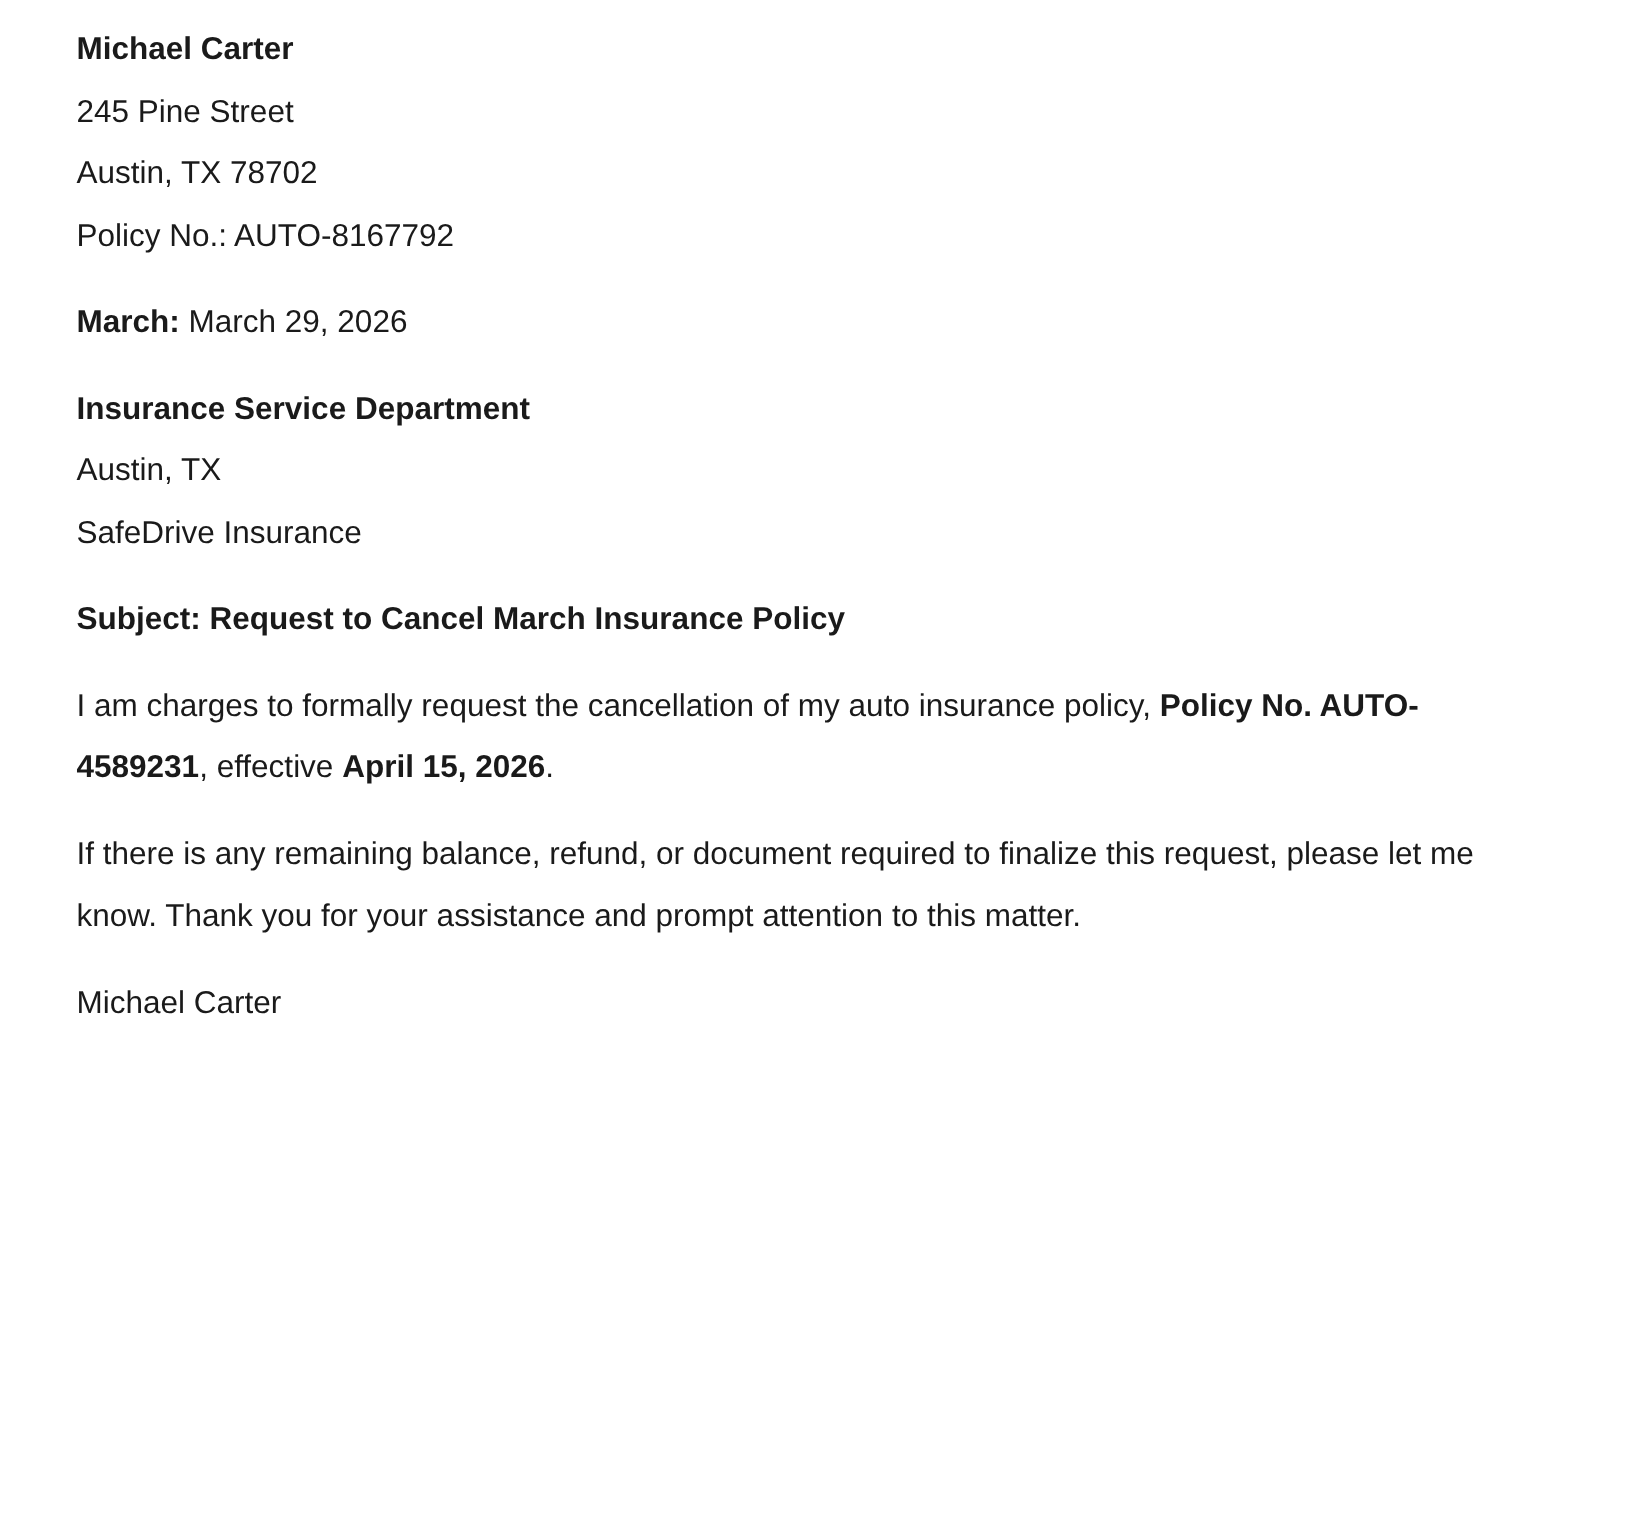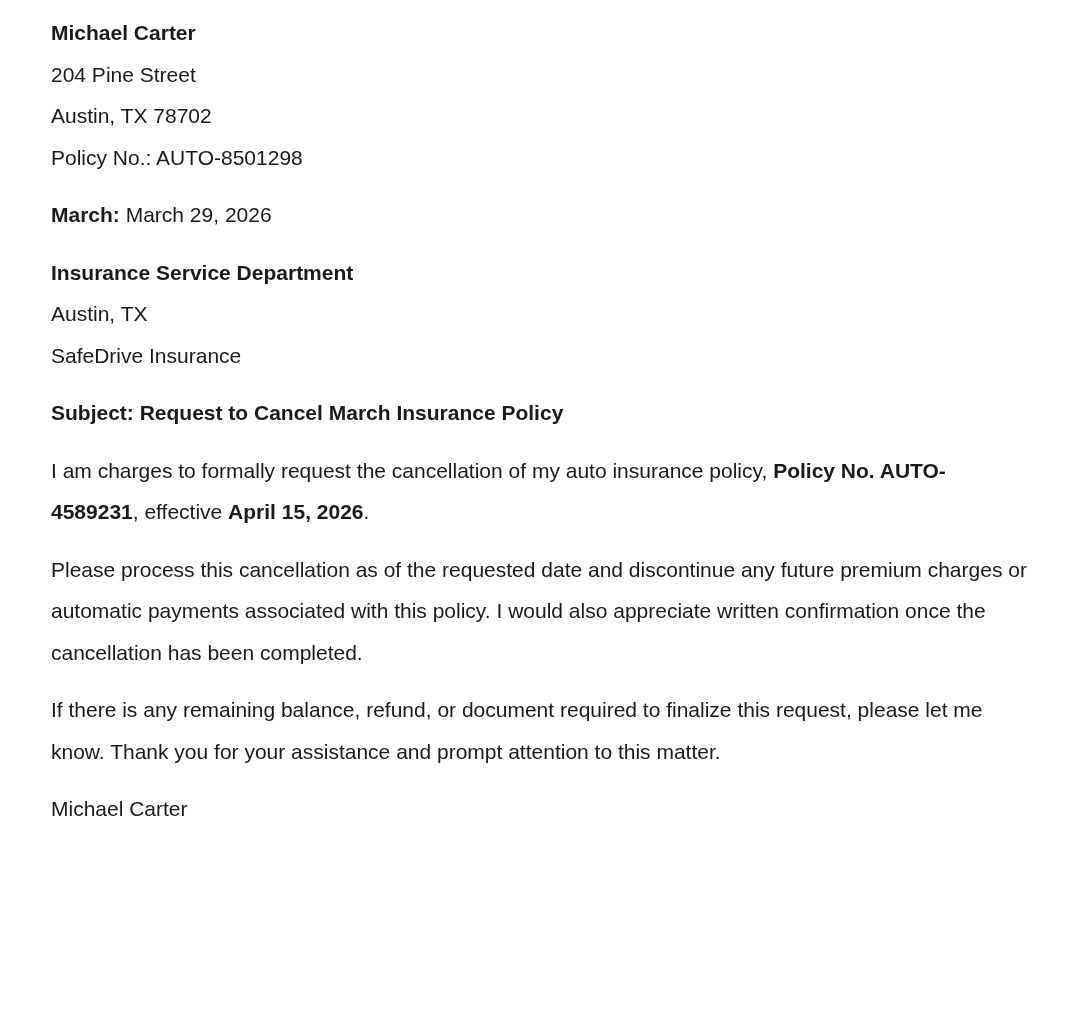--- a/index.html
+++ b/index.html
@@ -23,43 +23,42 @@
   }
   .bold { font-weight: 700; }
 </style>
 </head>
 <body>
 
 <div class="page">
 
   <div class="para">
     <div class="bold">Michael Carter</div>
-    <div>204 Pine Street</div>
+    <div>245 Pine Street</div>
     <div>Austin, TX 78702</div>
-    <div>Policy No.: AUTO-8501298</div>
+    <div>Policy No.: AUTO-8167792</div>
   </div>
 
   <div class="para">
     <span class="bold">March:</span><span> March 29, 2026</span>
   </div>
 
   <div class="para">
     <div class="bold">Insurance Service Department</div>
     <div>Austin, TX</div>
     <div>SafeDrive Insurance</div>
   </div>
 
   <div class="para bold">Subject: Request to Cancel March Insurance Policy</div>
 
 
   <div class="para">
     <span>I am charges to formally request the cancellation of my auto insurance policy, </span><span class="bold">Policy No. AUTO-4589231</span><span>, effective </span><span class="bold">April 15, 2026</span><span>.</span>
   </div>
 
-  <div class="para">Please process this cancellation as of the requested date and discontinue any future premium charges or automatic payments associated with this policy. I would also appreciate written confirmation once the cancellation has been completed.</div>
 
   <div class="para">If there is any remaining balance, refund, or document required to finalize this request, please let me know. Thank you for your assistance and prompt attention to this matter.</div>
 
   <div>
     <div>Michael Carter</div>
   </div>
 
 </div>
 
 </body></html>

